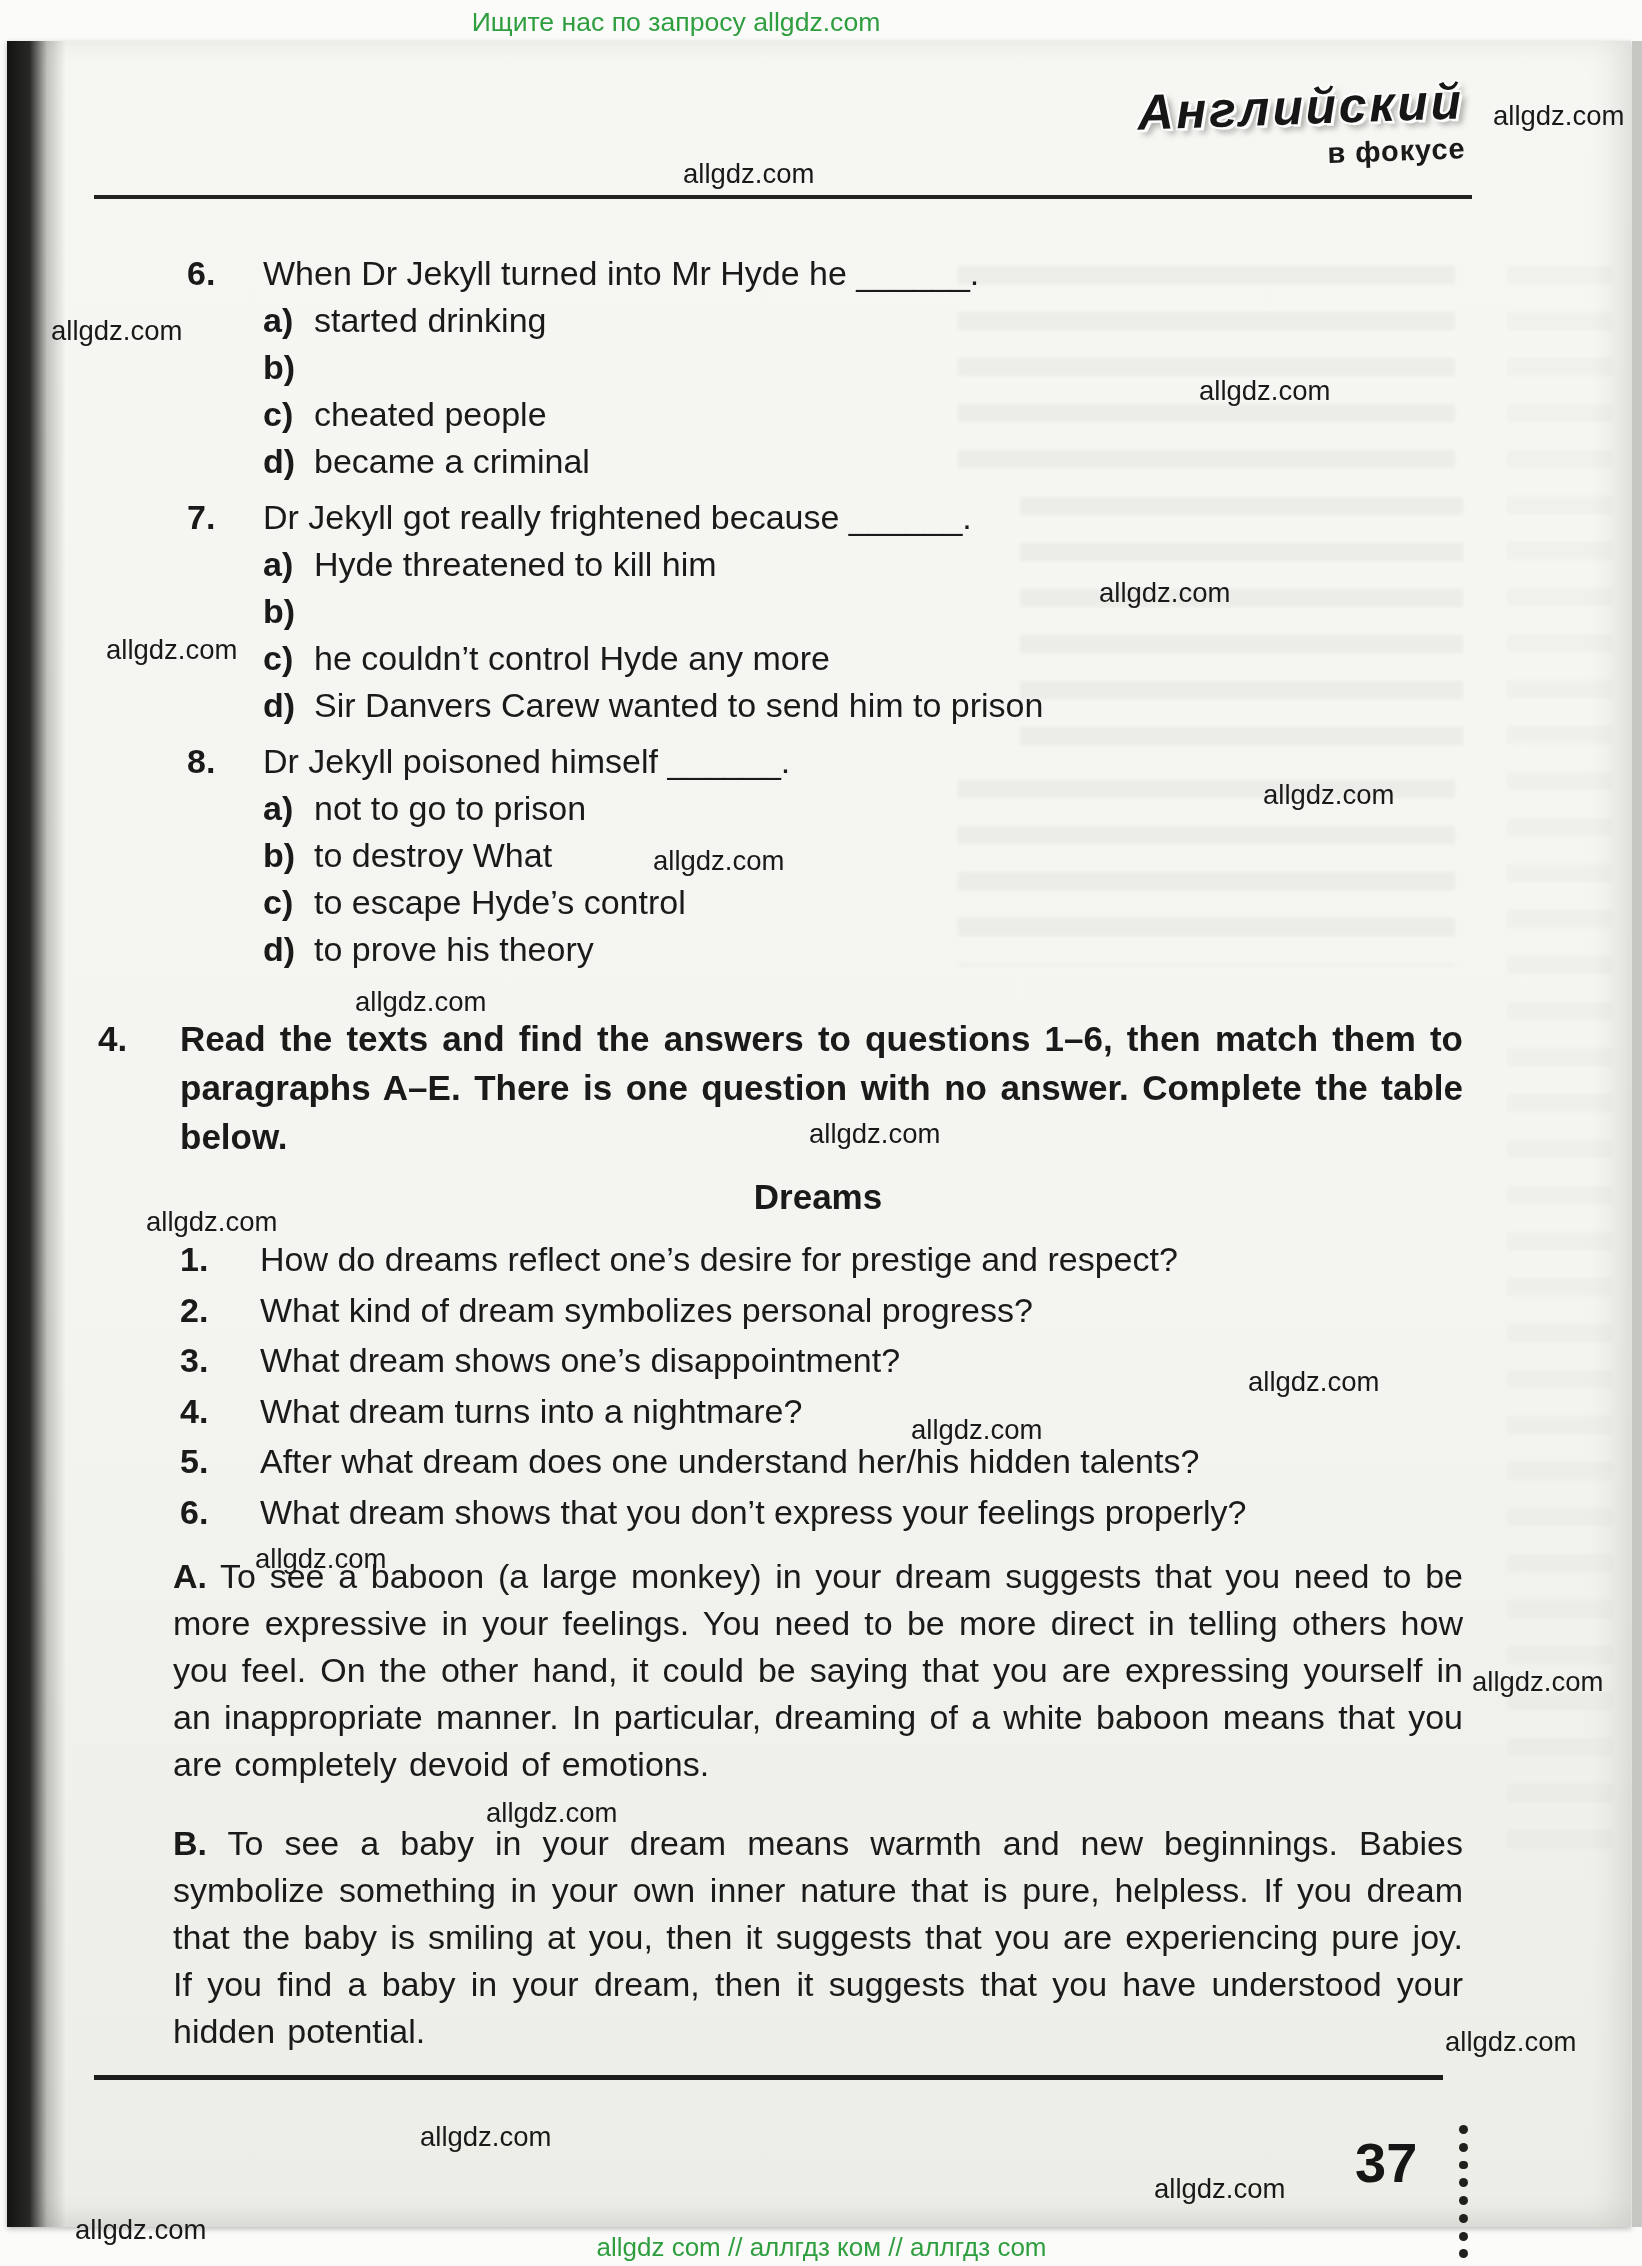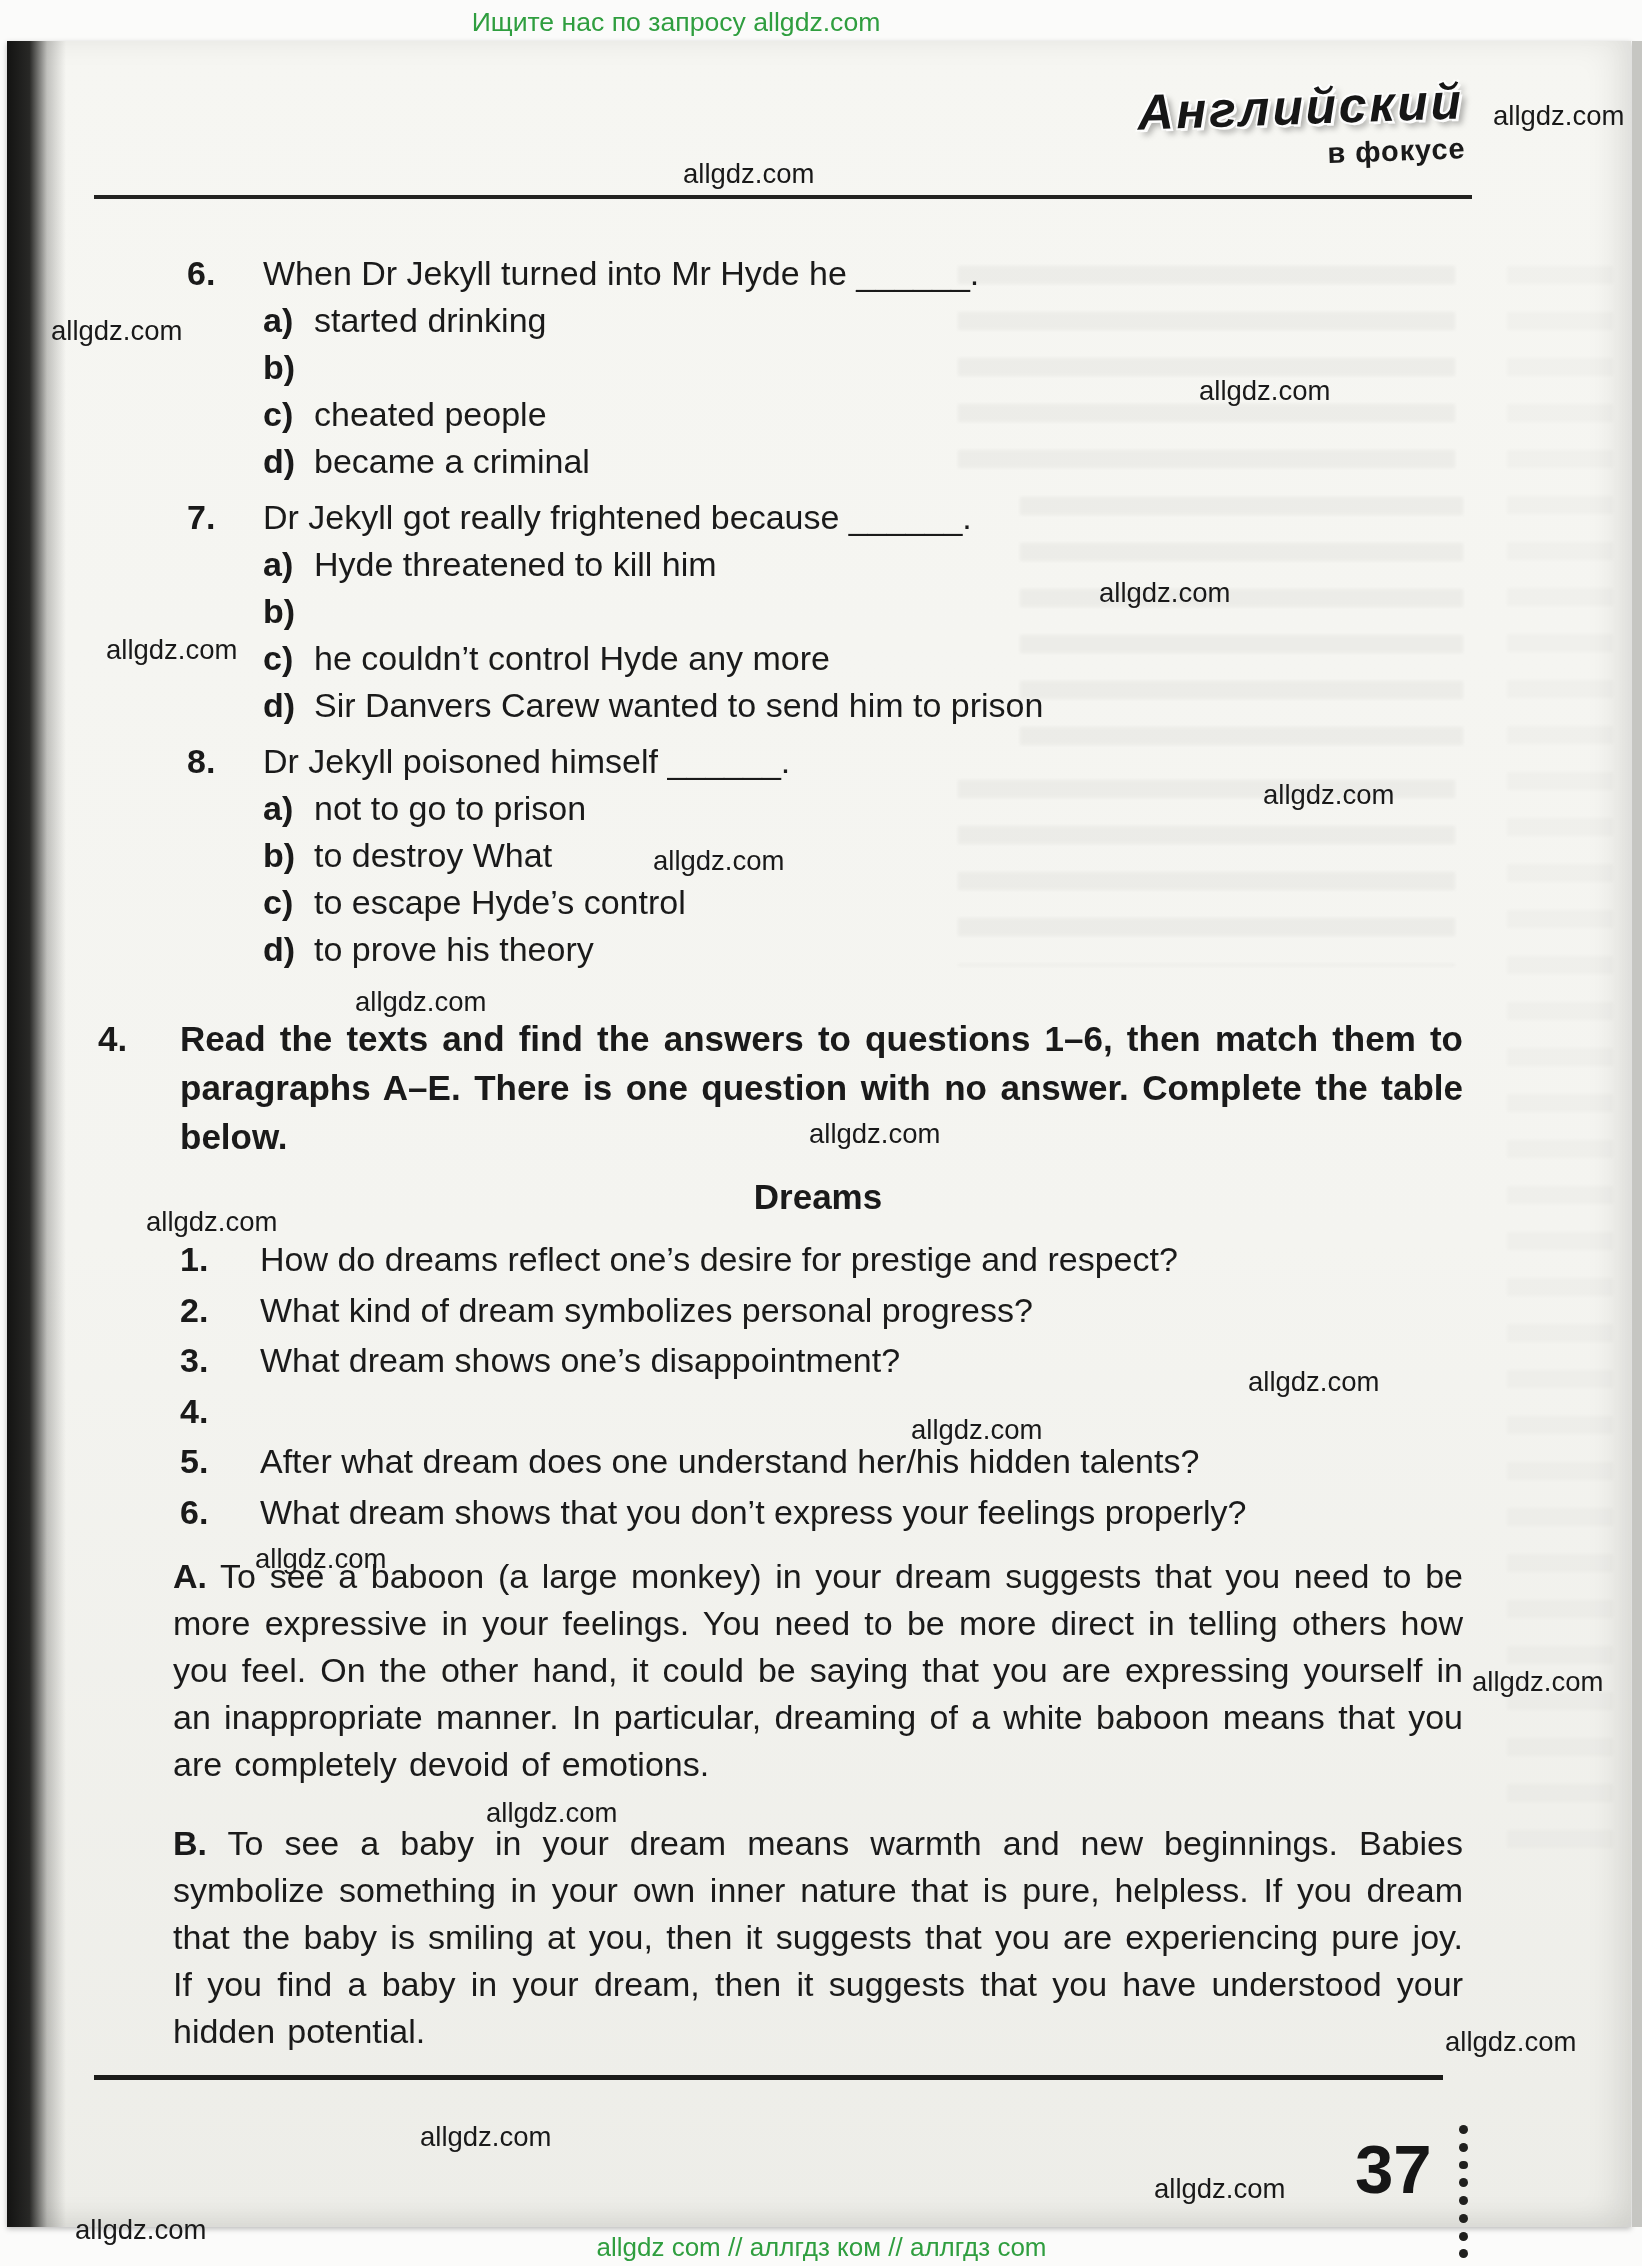--- a/index.html
+++ b/index.html
@@ -73,21 +73,21 @@
 
   .dreams-title { margin: 12.4px 168px 16px 166px; text-align: center; font-weight: bold; font-size: 35px; }
 
   .dq { display: flex; margin: 0 168px 3.5px 173px; }
   .dqnum { width: 80px; flex: none; font-weight: bold; }
 
   .para { margin: 11px 168px 32px 166px; text-align: justify; word-spacing: 2.7px; }
   .plabel { font-weight: bold; }
 
   
-  .page-number { position: absolute; left: 1348px; top: 2089px; font-size: 69px; font-weight: bold; color: #161616; }
+  .page-number { position: absolute; left: 1348px; top: 2089px; font-size: 56px; font-weight: bold; color: #161616; }
   .dots { position: absolute; left: 1452px; top: 2084px; display: flex; flex-direction: column; gap: 8.9px; }
   .dot { width: 8.9px; height: 8.9px; border-radius: 50%; background: #20201e; }
 
   
   .wm-layer { position: absolute; inset: 0; z-index: 30; pointer-events: none; }
   .wm { position: absolute; font-size: 27.5px; color: #191919; white-space: nowrap; margin-top: 36px; }
 
   .ghost-layer { position: absolute; inset: 0; z-index: 3; pointer-events: none; }
   .ghost {
     position: absolute; opacity: 0.5; filter: blur(1.8px);
@@ -196,20 +196,21 @@
     <div class="dq">
       <span class="dqnum">2.</span>
       <span>What kind of dream symbolizes personal progress?</span>
     </div>
     <div class="dq">
       <span class="dqnum">3.</span>
       <span>What dream shows one’s disappointment?</span>
     </div>
     <div class="dq">
       <span class="dqnum">4.</span>
+      <span>What dream turns into a nightmare?</span>
     </div>
     <div class="dq">
       <span class="dqnum">5.</span>
       <span>After what dream does one understand her/his hidden talents?</span>
     </div>
     <div class="dq" style="margin-bottom:17.7px;">
       <span class="dqnum">6.</span>
       <span>What dream shows that you don’t express your feelings properly?</span>
     </div>
 

